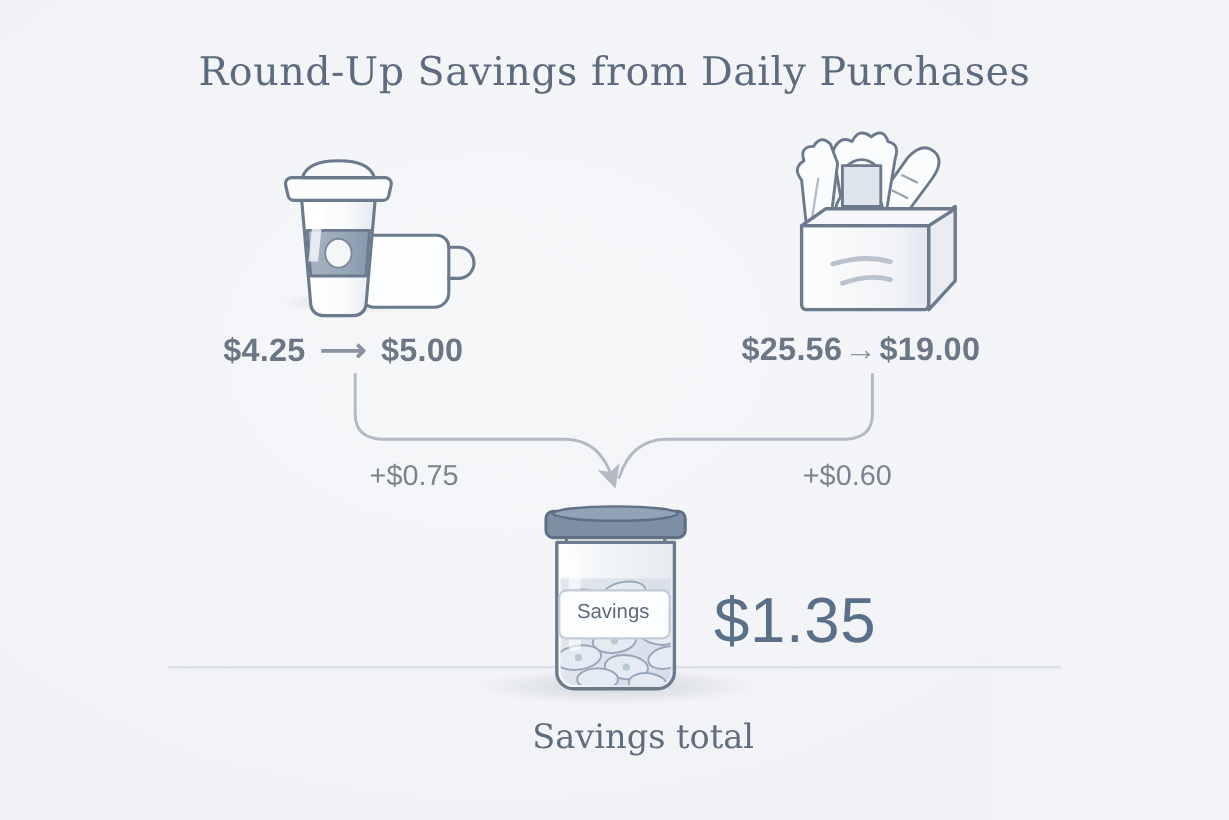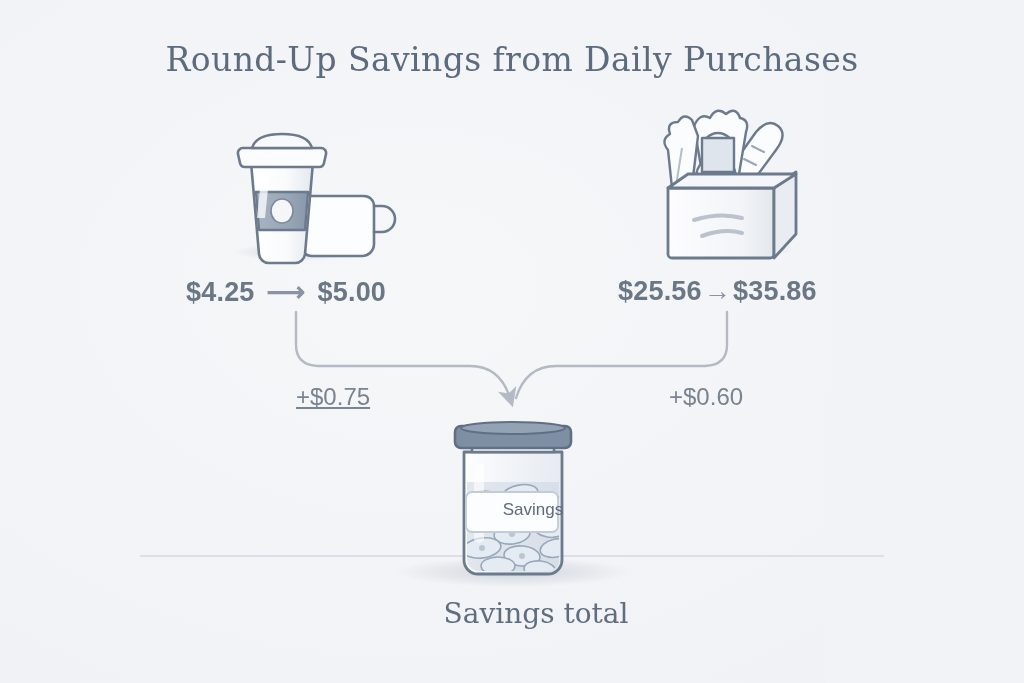--- a/index.html
+++ b/index.html
@@ -55,21 +55,21 @@
   #price-right .price-arrow { padding: 0 2px; }
 
   
   .delta {
     position: absolute;
     top: 383px;
     font-size: 24px;
     color: #7a8490;
     white-space: nowrap;
   }
-  #delta-left  { left: 296px; text-decoration: underline; }
+  #delta-left  { left: 308px; }
   #delta-right { left: 669px; }
 
   
   #total-amount {
     position: absolute;
     left: 595px;
     top: 487px;
     font-size: 53px;
     font-weight: 400;
     color: #5a7089;
@@ -94,21 +94,21 @@
     position: absolute;
     left: 0;
     top: 0;
     width: 1024px;
     height: 683px;
     pointer-events: none;
   }
   
   #jar-tag-text {
     position: absolute;
-    left: 488px;
+    left: 466px;
     top: 500px;
     width: 90px;
     text-align: center;
     font-size: 17px;
     color: #5d6b7b;
     white-space: nowrap;
   }
 </style>
 </head>
 <body>
@@ -267,22 +267,23 @@
     </g>
   </svg>
 
   <div id="jar-tag-text">Savings</div>
 
   <div id="price-left" class="price-row">
     <span>$4.25</span><span class="price-arrow">⟶</span><span>$5.00</span>
   </div>
 
   <div id="price-right" class="price-row">
-    <span>$25.56</span><span class="price-arrow">→</span><span>$35.86</span>
+    <span>$25.56</span><span class="price-arrow">→</span><span>$19.00</span>
   </div>
 
   <div id="delta-left" class="delta">+$0.75</div>
   <div id="delta-right" class="delta">+$0.60</div>
 
+  <div id="total-amount">$1.35</div>
 
   <div id="caption">Savings total</div>
 
 </div>
 
 </body></html>

